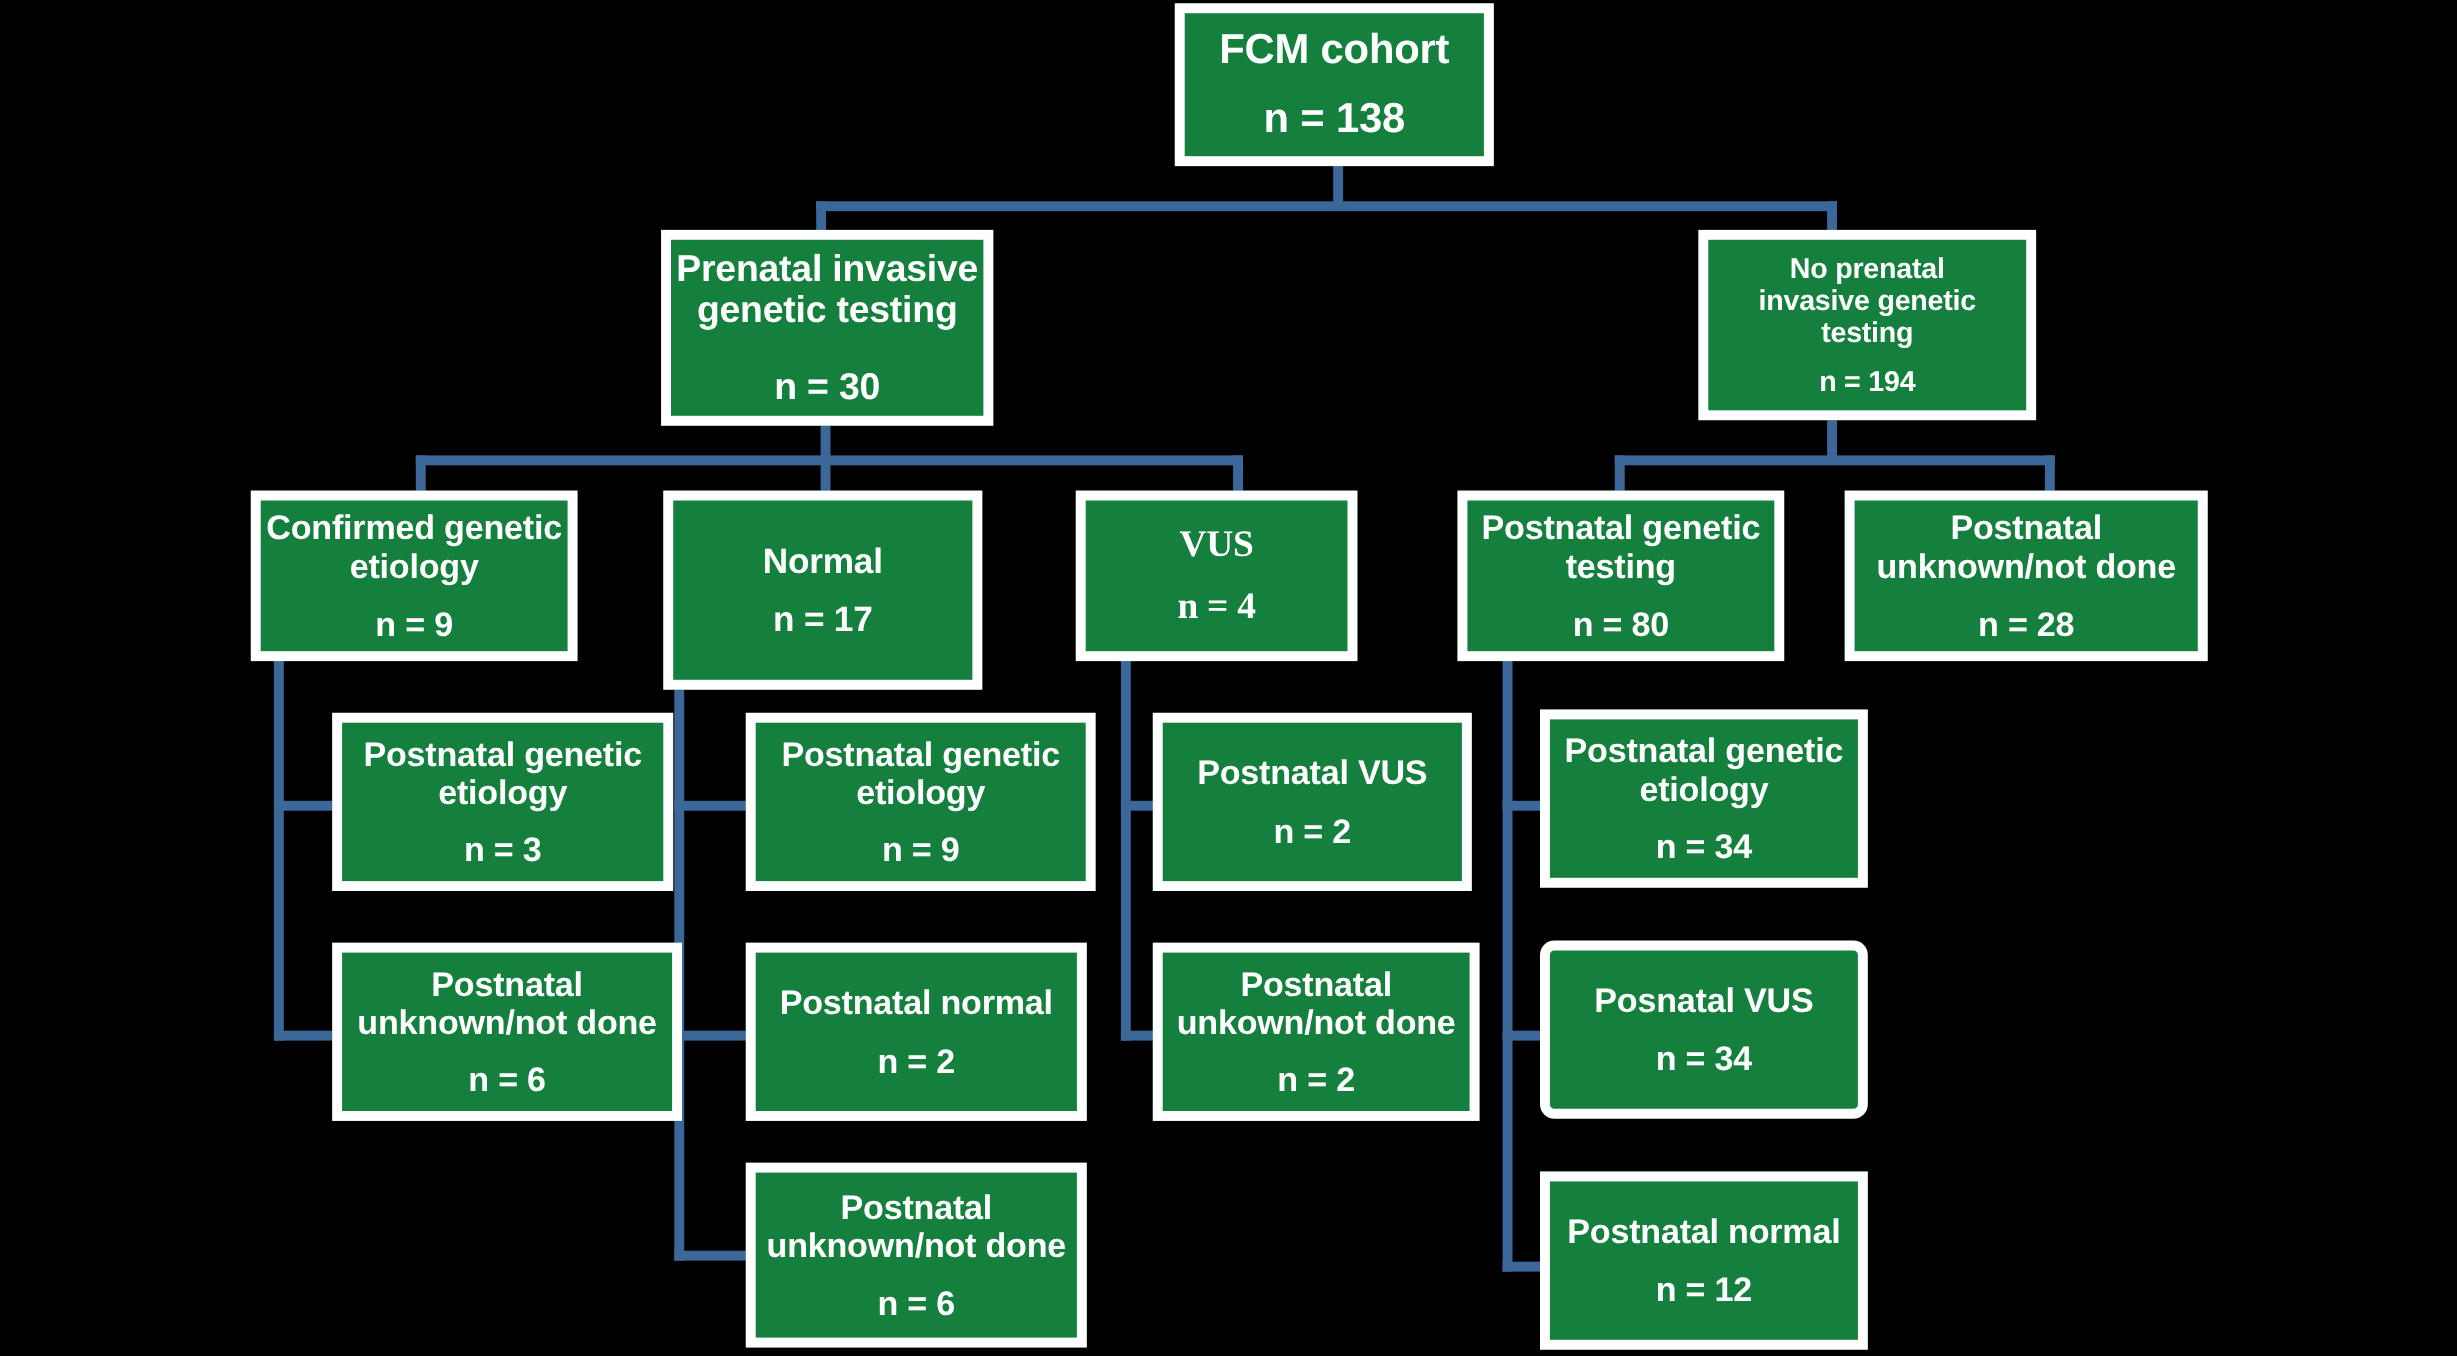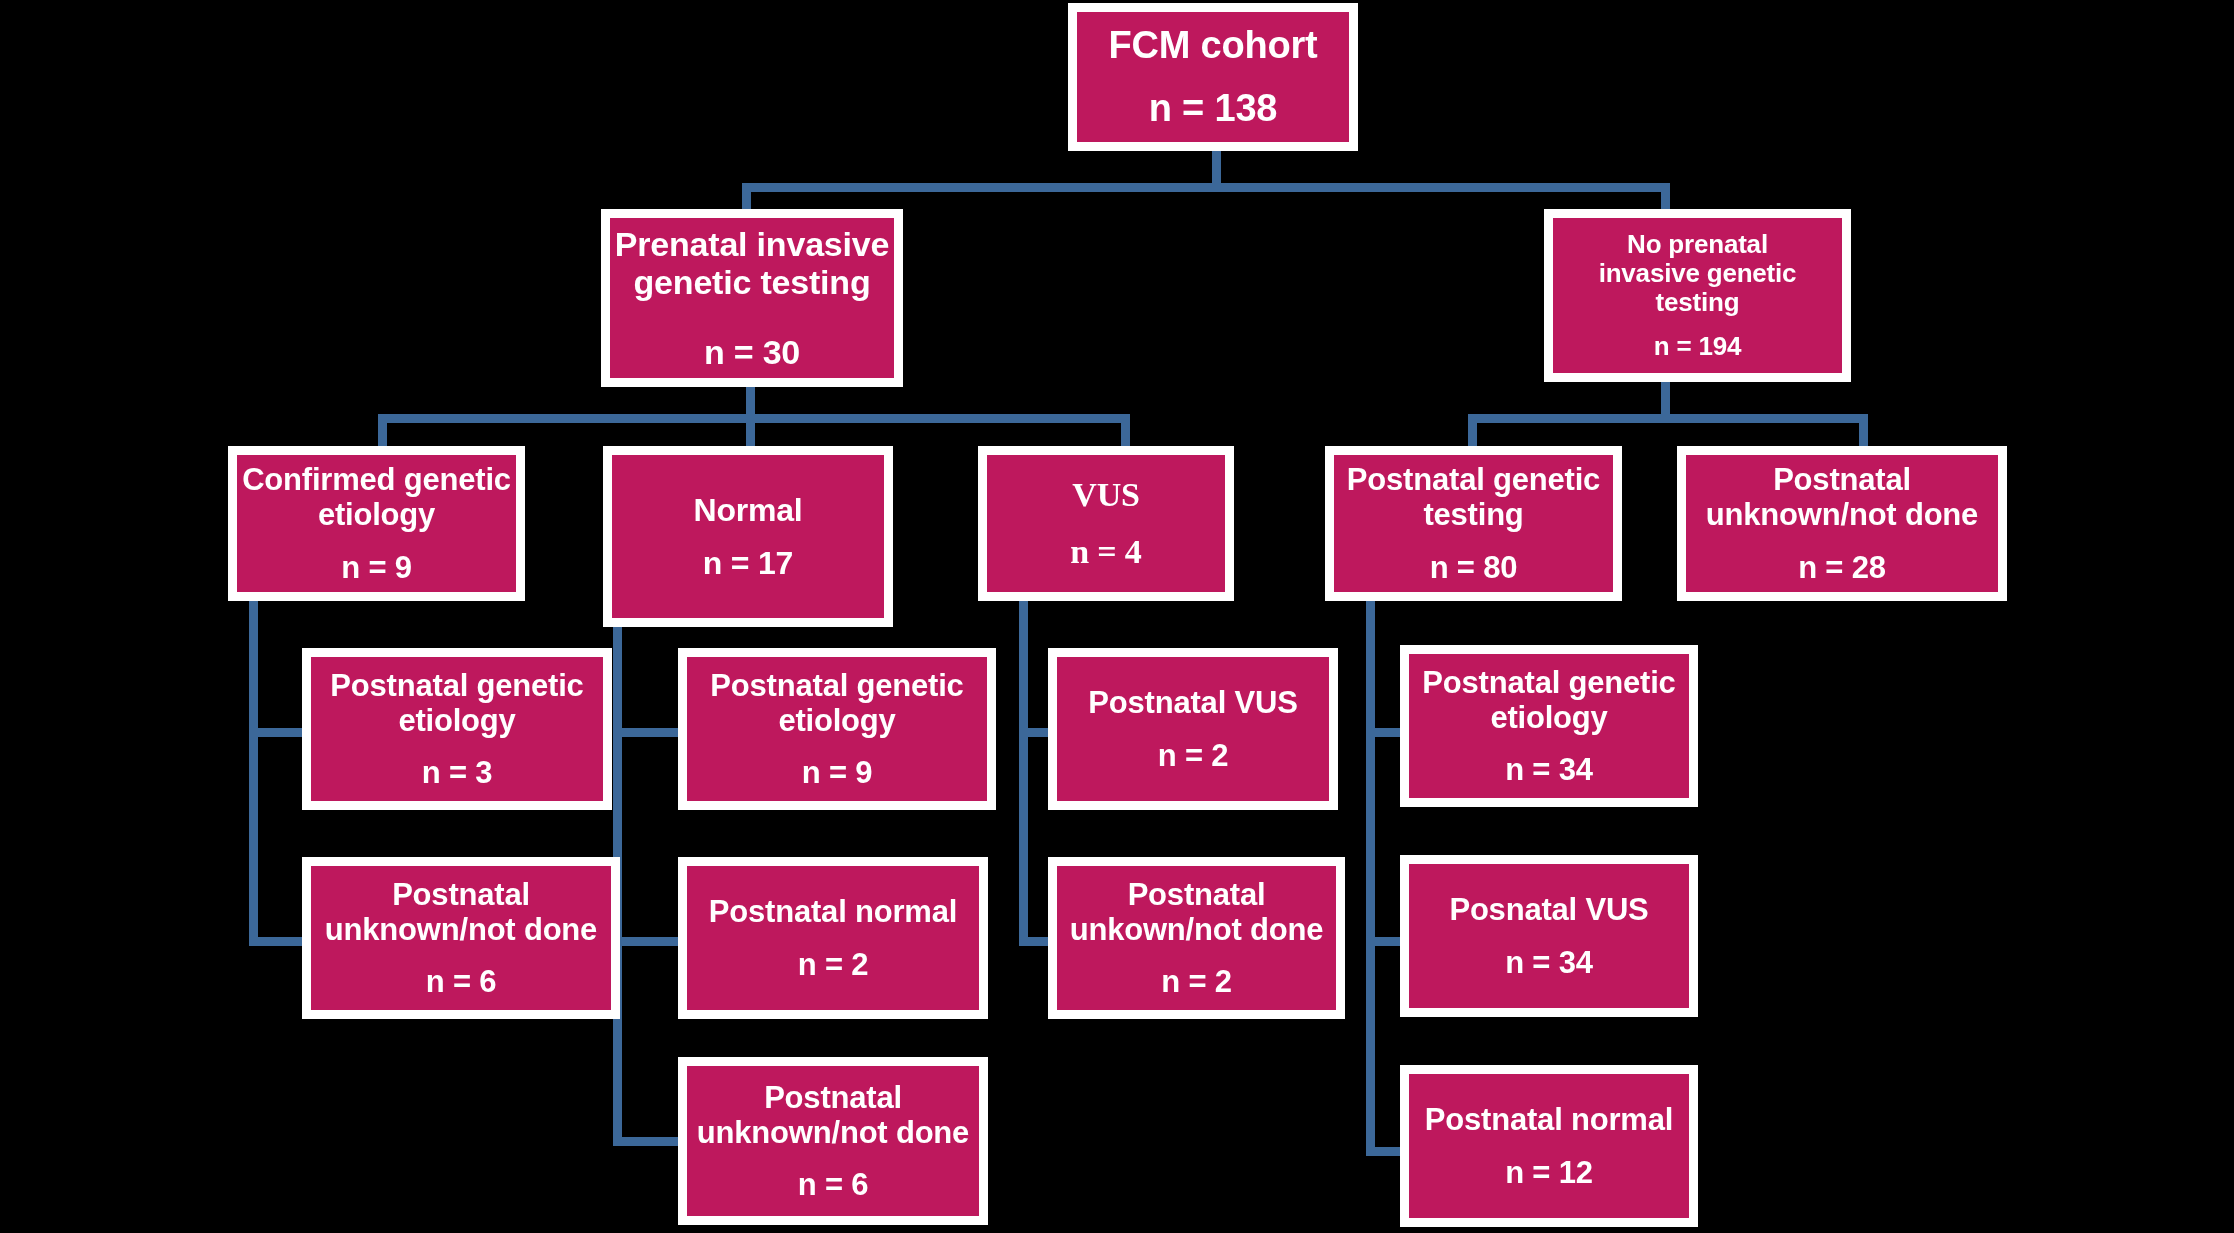--- a/index.html
+++ b/index.html
@@ -21,21 +21,21 @@
     position: absolute;
     background: #3c6899;
   }
   .line-h { height: 9px; }
   .line-v { width: 9px; }
 
   
   .node {
     position: absolute;
     box-sizing: border-box;
-    background: #be185d;
+    background: #15803d;
     border: 9px solid #ffffff;
     display: flex;
     flex-direction: column;
     align-items: center;
     justify-content: center;
     color: #ffffff;
     font-weight: bold;
     text-align: center;
     line-height: 1.13;
     letter-spacing: -0.2px;
@@ -181,21 +181,21 @@
 unkown/not done</span>
     <span class="count">n = 2</span>
   </div>
 
   <div class="node" style="left:1400px; top:645px; width:298px; height:162px; font-size:31px;">
     <span class="title">Postnatal genetic
 etiology</span>
     <span class="count">n = 34</span>
   </div>
 
-  <div class="node" style="left:1400px; top:855px; width:298px; height:162px; font-size:31px;">
+  <div class="node" style="left:1400px; top:855px; width:298px; height:162px; font-size:31px;border-radius:13px;">
     <span class="title">Posnatal VUS</span>
     <span class="count">n = 34</span>
   </div>
 
   <div class="node" style="left:1400px; top:1065px; width:298px; height:162px; font-size:31px;">
     <span class="title">Postnatal normal</span>
     <span class="count">n = 12</span>
   </div>
 
 </div>

